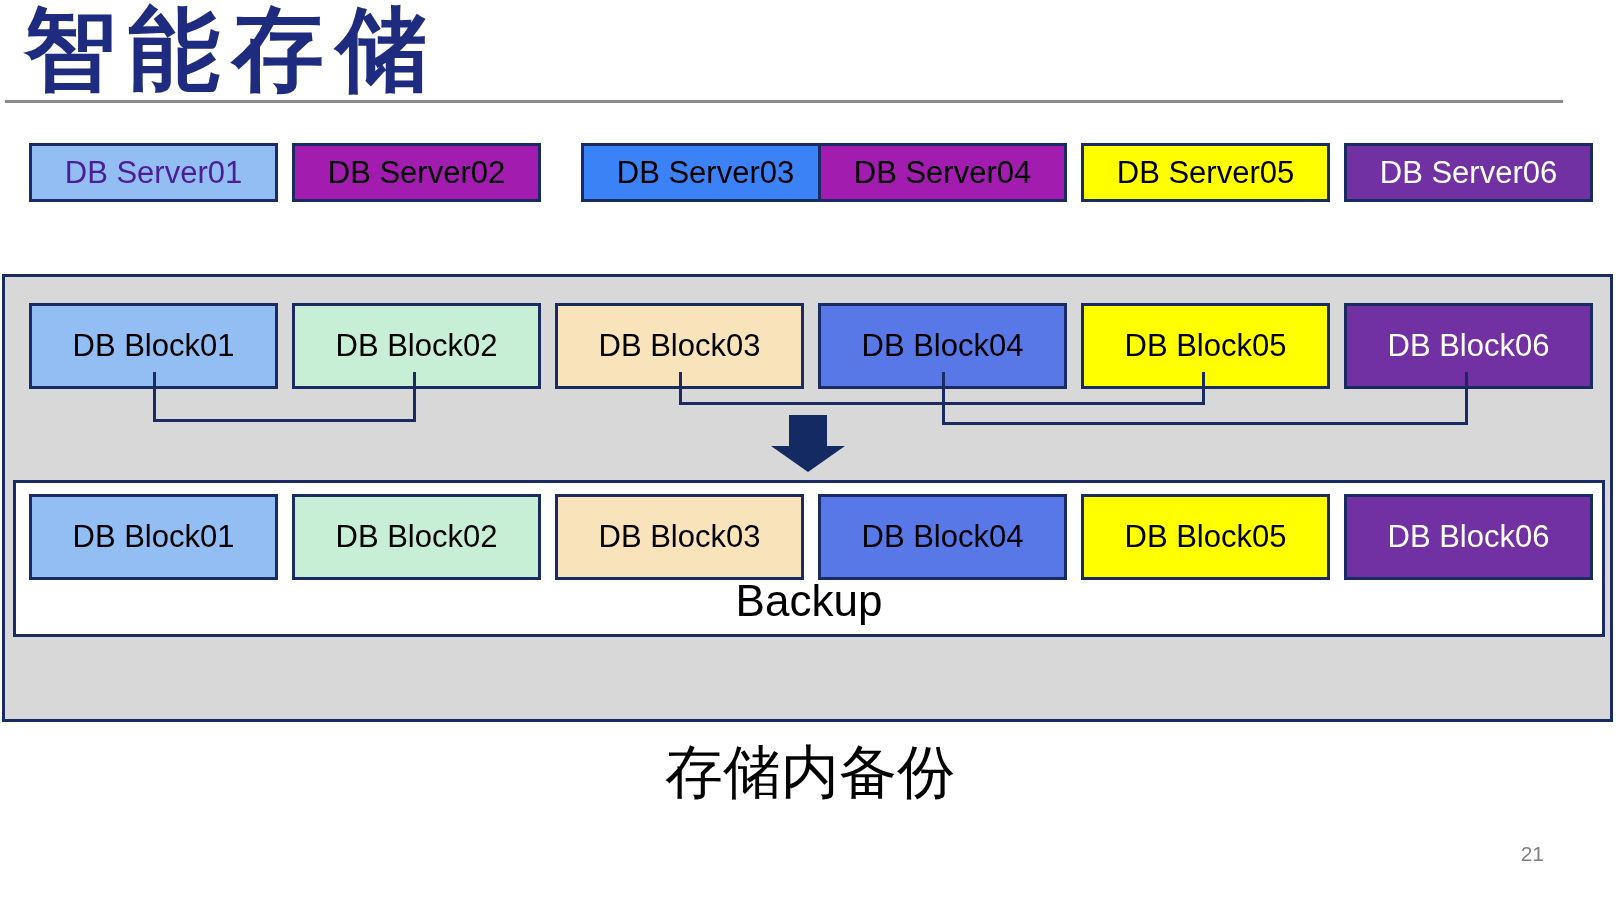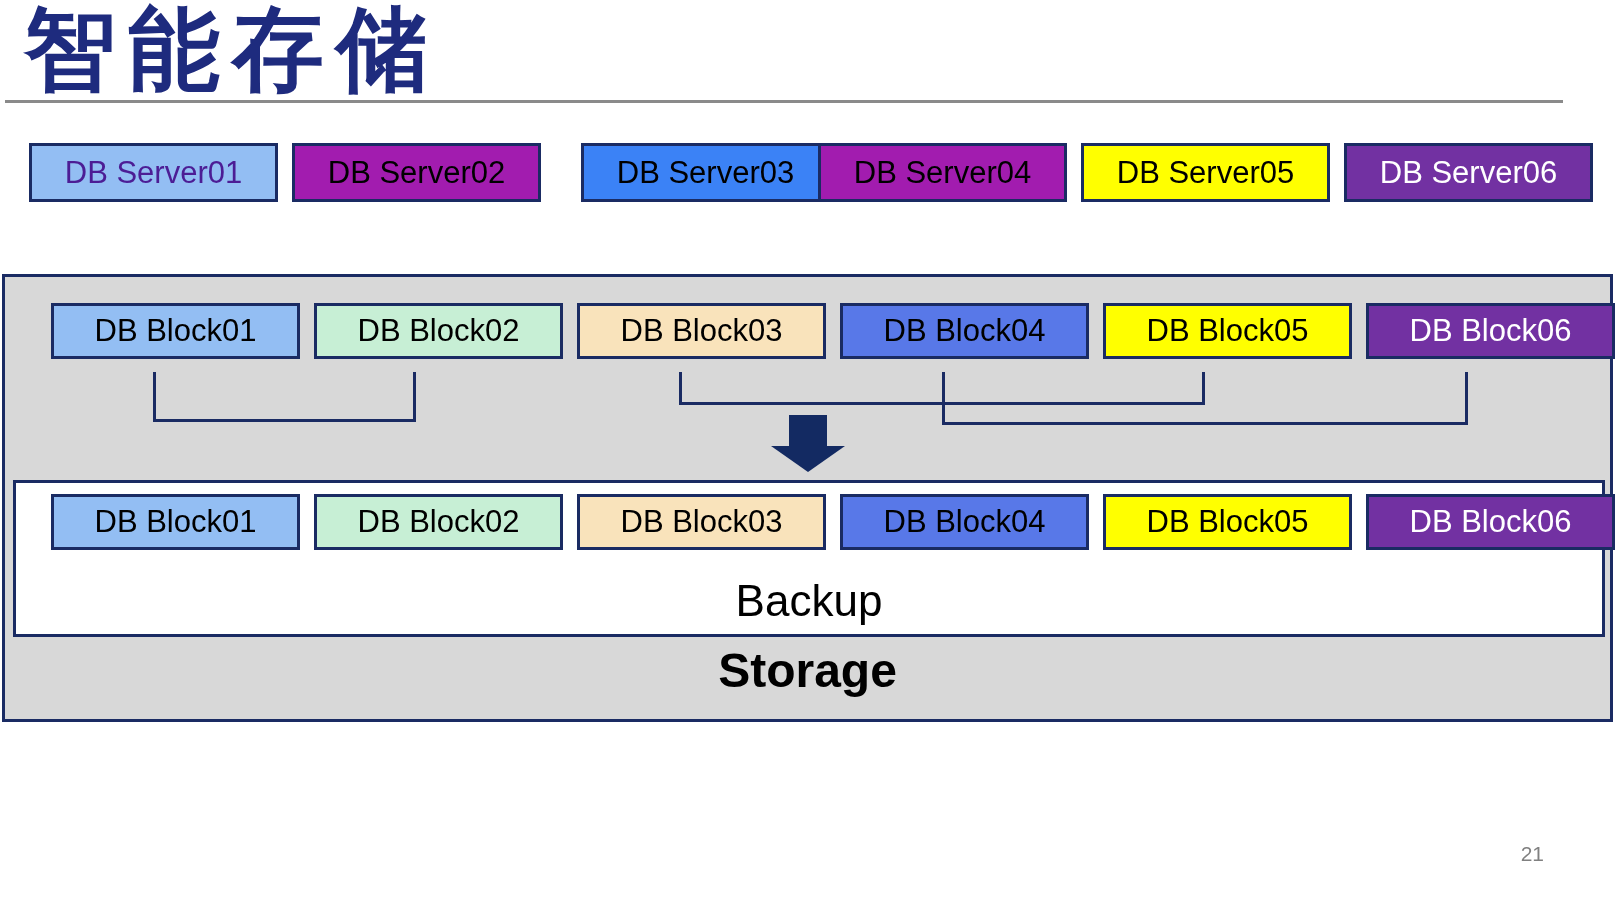--- a/index.html
+++ b/index.html
@@ -11,21 +11,21 @@
     position:absolute;left:24px;top:-4px;height:106px;line-height:106px;
     font-size:92px;font-weight:bold;letter-spacing:12px;white-space:nowrap;
   }
   .rule{position:absolute;left:5px;top:100px;width:1558px;height:3px;background:#8a8a8a;}
   .box{
     position:absolute;box-sizing:border-box;border:3px solid #1a2b63;
     display:flex;align-items:center;justify-content:center;
     font-size:31px;white-space:nowrap;color:#000;
   }
   .srv{width:249px;height:59px;top:143px;}
-  .blk{width:249px;height:56px;margin-left:22px;}
+  .blk{width:249px;height:86px;}
   .container{
     position:absolute;left:2px;top:274px;width:1611px;height:448px;
     box-sizing:border-box;border:3px solid #1a2b63;background:#d8d8d8;
   }
   .connector{
     position:absolute;box-sizing:border-box;
     border-left:3px solid #1a2b63;border-right:3px solid #1a2b63;border-bottom:3px solid #1a2b63;
   }
   .arrow-shaft{position:absolute;left:784px;top:138px;width:38px;height:32px;background:#132a62;}
   .arrow-head{
@@ -93,19 +93,19 @@
       <div class="box blk" style="left: 13px; top: 11px; background-color: rgb(147, 190, 243); color: rgb(0, 0, 0);">DB Block01</div>
       <div class="box blk" style="left: 276px; top: 11px; background-color: rgb(199, 239, 213); color: rgb(0, 0, 0);">DB Block02</div>
       <div class="box blk" style="left: 539px; top: 11px; background-color: rgb(249, 227, 187); color: rgb(0, 0, 0);">DB Block03</div>
       <div class="box blk" style="left: 802px; top: 11px; background-color: rgb(88, 120, 232); color: rgb(0, 0, 0);">DB Block04</div>
       <div class="box blk" style="left: 1065px; top: 11px; background-color: rgb(255, 255, 0); color: rgb(0, 0, 0);">DB Block05</div>
       <div class="box blk" style="left: 1328px; top: 11px; background-color: rgb(114, 49, 162); color: rgb(255, 255, 255);">DB Block06</div>
     </div>
     <div class="backup-label">Backup</div>
   </div>
 
-  <div class="storage-label">Storage</div>
 </div>
 
 <div class="notes">
+  <div>存储内备份</div>
 </div>
 
 <div class="page-number" style="color: rgb(128, 128, 128);">21</div>
 
 </body></html>

